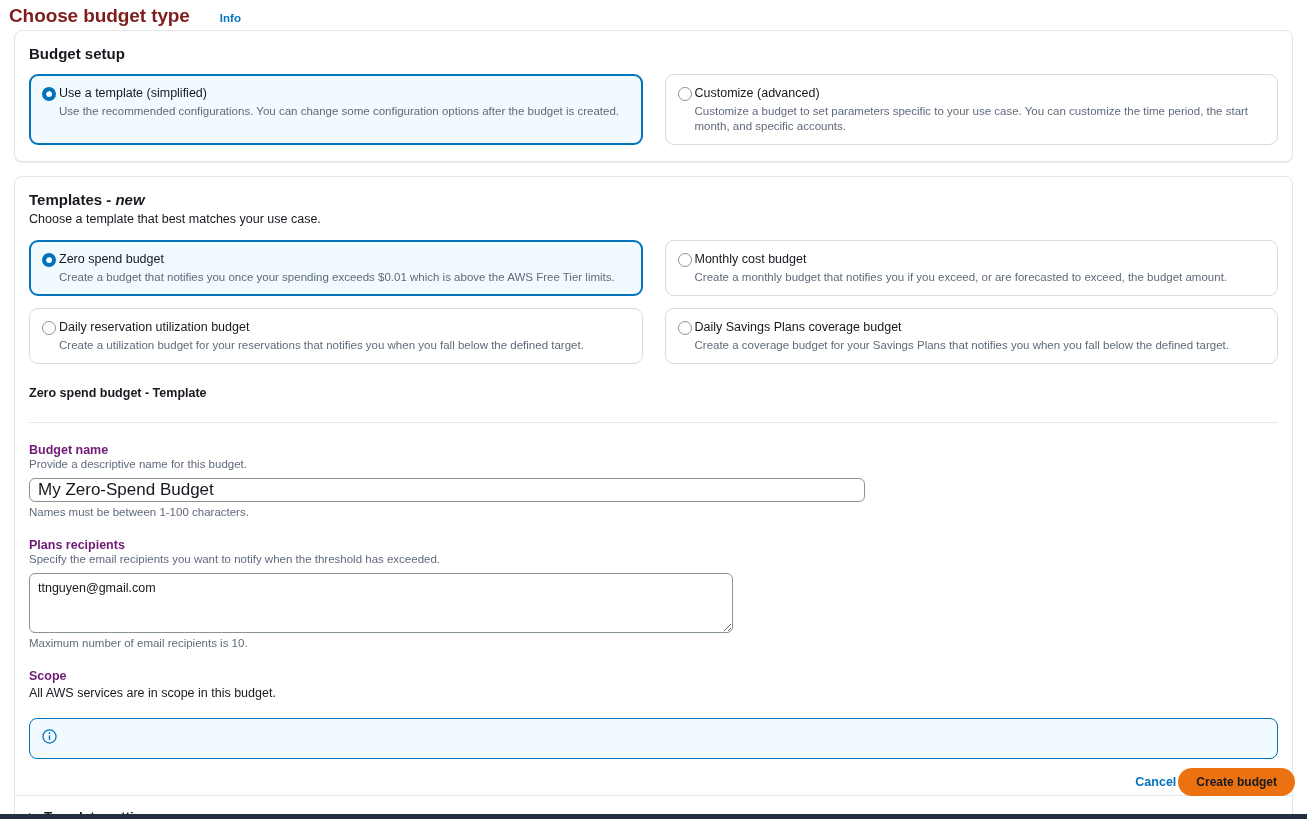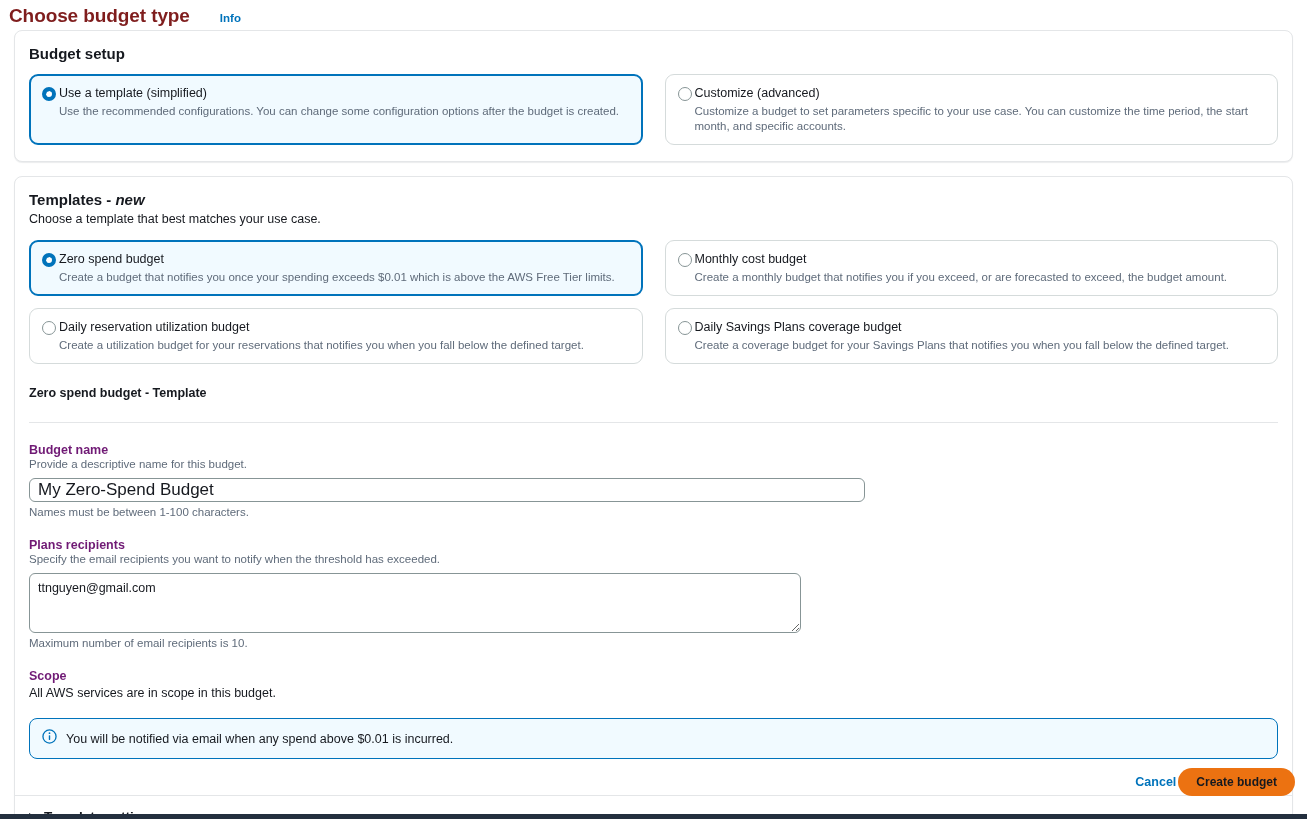--- a/index.html
+++ b/index.html
@@ -163,21 +163,21 @@
     font-family: "Liberation Sans", sans-serif;
     font-size: 17px;
     color: #16191f;
     border: 1px solid #879596;
     border-radius: 6px;
     background: #fff;
     outline: none;
   }
   textarea.text-area {
     display: block;
-    width: 772px;
+    width: 704px;
     height: 60px;
     margin-top: 8px;
     padding: 6px 8px;
     font-family: "Liberation Sans", sans-serif;
     font-size: 12.5px;
     color: #16191f;
     border: 1px solid #879596;
     border-radius: 6px;
     background: #fff;
     outline: none;
@@ -367,21 +367,20 @@
     </div>
 
     <div class="alert">
       <span class="icon-info">
         <svg width="15" height="15" viewBox="0 0 16 16" aria-hidden="true">
           <circle cx="8" cy="8" r="7" fill="none" stroke="#0073bb" stroke-width="1.4"></circle>
           <circle cx="8" cy="4.5" r="0.95" fill="#0073bb"></circle>
           <rect x="7.25" y="6.6" width="1.5" height="5.1" rx="0.5" fill="#0073bb"></rect>
         </svg>
       </span>
-      <span class="alert-text">You will be notified via email when any spend above $0.01 is incurred.</span>
     </div>
   </div>
 
   <div class="expand-sep"></div>
   <div class="expandable">
     <span class="caret"></span>
     <span class="expandable-label">Template settings</span>
   </div>
 </section>
 

